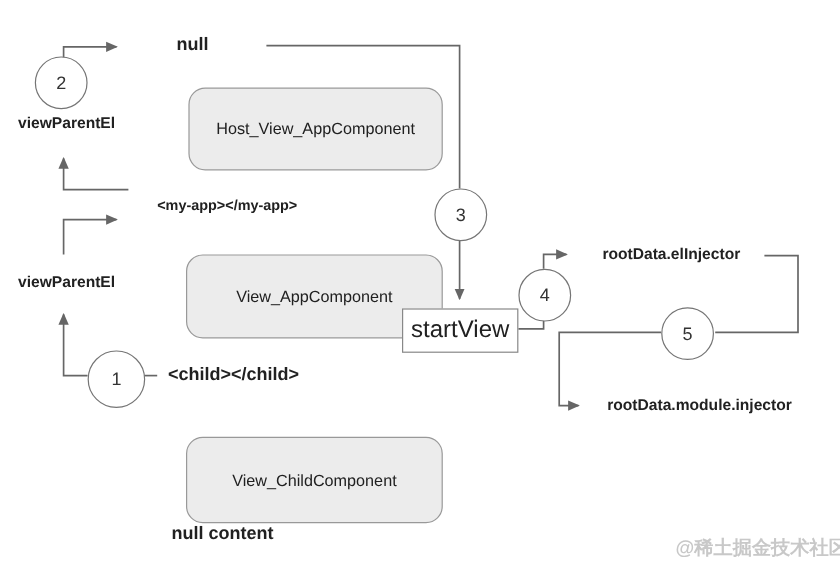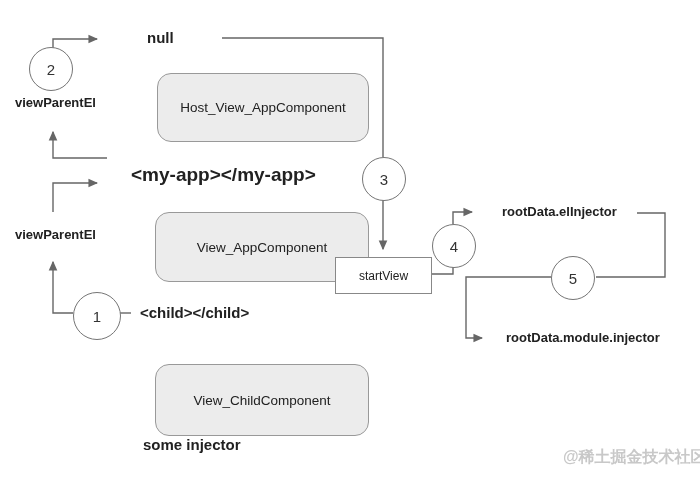--- a/index.html
+++ b/index.html
@@ -37,21 +37,21 @@
     color: var(--text);
     z-index: 2;
     text-align: center;
   }
   #box-host-view   { left: 157px; top: 73px;  width: 210px; height: 67px; }
   #box-view-app    { left: 155px; top: 212px; width: 212px; height: 68px; }
   #box-view-child  { left: 155px; top: 345px; width: 212px; height: 70px; margin-top: 19px; }
   #box-start-view  {
     left: 335px; top: 257px; width: 95px; height: 35px;
     background: #ffffff; border: 1px solid #888888; border-radius: 0;
-    font-size: 12px; z-index: 3;
+    font-size: 20px; z-index: 3;
   }
 
   .circle {
     position: absolute;
     width: 42px; height: 42px;
     border-radius: 50%;
     border: 1px solid var(--circle-border);
     background: #ffffff;
     display: flex; align-items: center; justify-content: center;
     font-size: 15px; color: #333333;
@@ -60,21 +60,21 @@
   #circle-1 { left: 73px;  top: 292px; width: 46px; height: 46px; }
   #circle-2 { left: 29px;  top: 47px; }
   #circle-3 { left: 362px; top: 157px; }
   #circle-4 { left: 432px; top: 224px; }
   #circle-5 { left: 551px; top: 256px; }
 
   .lbl { position: absolute; white-space: nowrap; color: var(--text); z-index: 2; font-weight: bold; }
   #lbl-null         { left: 147px; top: 29px;  font-size: 15px; }
   #lbl-vpe-top      { left: 15px;  top: 95px;  font-size: 13px; }
   #lbl-vpe-mid      { left: 15px;  top: 227px; font-size: 13px; }
-  #lbl-my-app       { left: 131px; top: 164px; font-size: 19px; }
+  #lbl-my-app       { left: 131px; top: 164px; font-size: 12px; }
   #lbl-child        { left: 140px; top: 304px; font-size: 15px; }
   #lbl-some-content { left: 143px; top: 436px; font-size: 15px; }
   #lbl-el-injector  { left: 502px; top: 204px; font-size: 13px; }
   #lbl-mod-injector { left: 506px; top: 330px; font-size: 13px; }
   #lbl-watermark    { left: 563px; top: 447px; font-size: 16px; color: var(--watermark); }
 </style>
 </head>
 <body>
 
 <div id="canvas">
@@ -125,18 +125,18 @@
   </div>
   <div id="circle-5" class="circle">
     <span>5</span>
   </div>
 
   <div id="lbl-null" class="lbl">null</div>
   <div id="lbl-vpe-top" class="lbl">viewParentEl</div>
   <div id="lbl-vpe-mid" class="lbl">viewParentEl</div>
   <div id="lbl-my-app" class="lbl">&lt;my-app&gt;&lt;/my-app&gt;</div>
   <div id="lbl-child" class="lbl">&lt;child&gt;&lt;/child&gt;</div>
-  <div id="lbl-some-content" class="lbl">some injector</div>
+  <div id="lbl-some-content" class="lbl">null content</div>
   <div id="lbl-el-injector" class="lbl">rootData.elInjector</div>
   <div id="lbl-mod-injector" class="lbl">rootData.module.injector</div>
   <div id="lbl-watermark" class="lbl">@稀土掘金技术社区</div>
 
 </div>
 
 </body></html>

